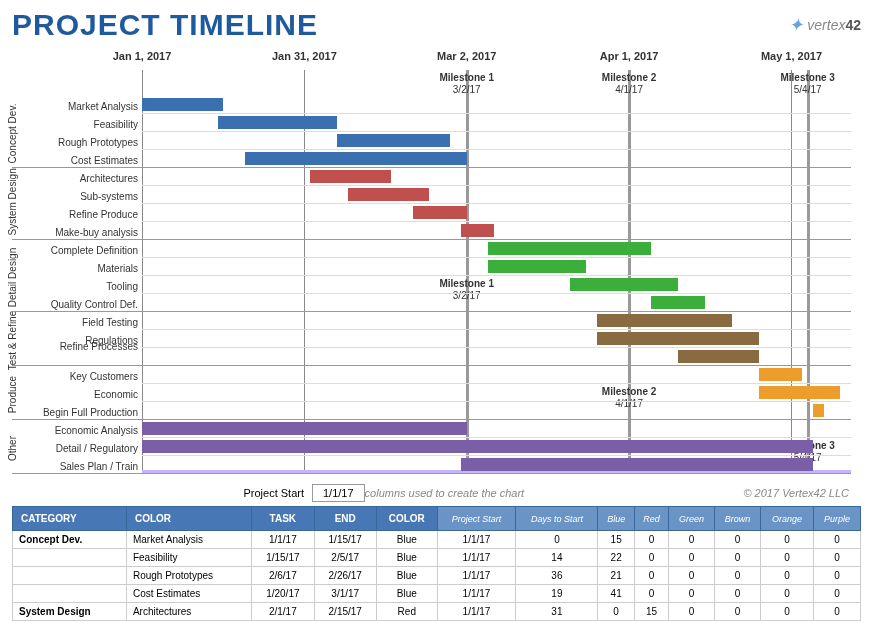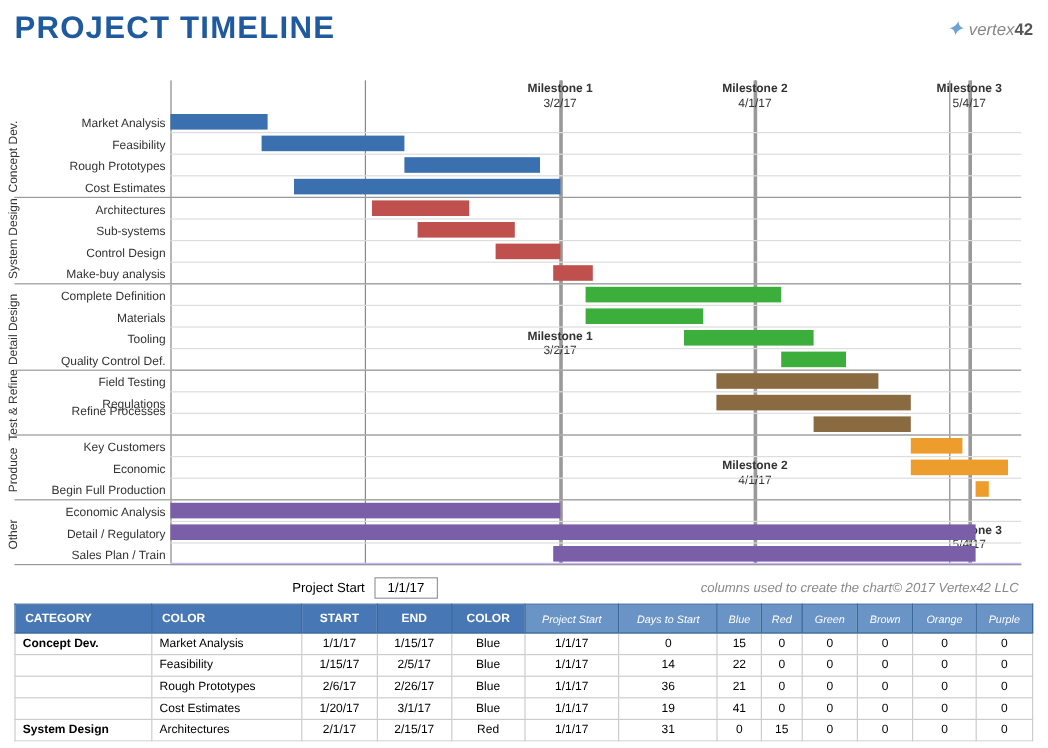--- a/index.html
+++ b/index.html
@@ -1,39 +1,39 @@
 <!DOCTYPE html>
 <html><head>
 <meta charset="utf-8">
 <style>
   * { box-sizing: border-box; margin: 0; padding: 0; }
   body { font-family: Arial, sans-serif; font-size: 11px; background: #fff; width: 873px; }
   .header { display: flex; justify-content: space-between; align-items: center; padding: 8px 12px 4px; }
-  .title { color: #1f5a9e; font-size: 26px; font-weight: bold; letter-spacing: 1px; }
+  .title { color: #1f5a9e; font-size: 30px; font-weight: bold; letter-spacing: 1px; }
   .logo { display: flex; align-items: center; gap: 4px; color: #888; font-size: 14px; font-style: italic; }
   .logo-icon { color: #6aa3d5; font-size: 18px; }
   .logo b { color: #555; font-style: normal; }
   .chart-wrap { position: relative; margin: 4px 12px 10px 12px; height: 424px; background: #fff; }
   .axis-labels { position: absolute; top: 0; left: 130px; right: 0; height: 20px; }
   .axis-label { position: absolute; top: 0; font-weight: bold; font-size: 11px; color: #333; transform: translateX(-50%); }
-  .grid-area { position: absolute; top: 20px; left: 130px; right: 10px; bottom: 0; border-bottom: 2px solid #c4b5fd; }
+  .grid-area { position: absolute; top: 20px; left: 130px; right: 10px; bottom: 0; border-bottom: 4px solid #c4b5fd; }
   .vgrid { position: absolute; top: 0; bottom: 0; width: 1px; background: #888; }
   .hgrid { position: absolute; left: 0; right: 0; height: 1px; background: #ddd; }
   .milestone-line { position: absolute; top: 0; bottom: 0; width: 3px; background: #999; }
   .milestone-label { position: absolute; font-size: 10px; font-weight: bold; color: #333; text-align: center; line-height: 1.2; transform: translateX(-50%); white-space: nowrap; }
   .milestone-label .date { display:block; font-weight: normal; }
   .row-labels { position: absolute; top: 20px; left: 0; width: 130px; }
   .row-label { position: absolute; right: 4px; font-size: 10px; color: #333; height: 18px; line-height: 18px; text-align: right; width: 126px; }
   .cat-label { position: absolute; left: -4px; font-size: 10px; color: #333; transform: rotate(-90deg); transform-origin: center; white-space: nowrap; text-align: center; }
   .cat-divider { position: absolute; left: -130px; right: 0; height: 1px; background: #999; }
   .bar { position: absolute; height: 13px; }
   .proj-start-row { display: flex; align-items: center; margin: 6px 12px 4px; }
   .proj-start-row .lbl { width: 300px; text-align: right; padding-right: 8px; font-size: 11px; }
   .proj-start-row .val { border: 1px solid #999; padding: 2px 10px; font-size: 11px; }
-  .proj-start-row .hint { flex: 1; text-align: right; font-style: italic; color: #888; }
+  .proj-start-row .hint { flex: 1; text-align: left; font-style: italic; color: #888; }
   .proj-start-row .copy { font-style: italic; color: #888; padding-right: 12px; }
   .data-table { width: 849px; margin: 0 12px; border-collapse: collapse; font-size: 10px; }
   .data-table th { background: #4778b5; color: #fff; font-weight: bold; padding: 6px 4px; text-align: center; border: 1px solid #3a6799; font-size: 10px; }
   .data-table th.left { text-align: left; padding-left: 8px; margin-left: 41px; }
   .data-table th.sub { background: #6a94c5; font-size: 9px; font-style: italic; font-weight: normal; }
   .data-table td { padding: 3px 6px; border: 1px solid #ccc; background: #fff; }
   .data-table td.cat { font-weight: bold; }
   .data-table td.c { text-align: center; }
 </style>
 </head>
@@ -41,28 +41,35 @@
 
 <div class="header">
   <div class="title">PROJECT TIMELINE</div>
   <div class="logo">
     <span class="logo-icon">✦</span>
     <span><span>vertex</span><b>42</b></span>
   </div>
 </div>
 
 <div class="chart-wrap">
+  <div class="axis-labels" id="axis-labels">
+      <div class="axis-label" style="left: 0px;">Jan 1, 2017</div>
+      <div class="axis-label" style="left: 162.366px;">Jan 31, 2017</div>
+      <div class="axis-label" style="left: 324.733px;">Mar 2, 2017</div>
+      <div class="axis-label" style="left: 487.099px;">Apr 1, 2017</div>
+      <div class="axis-label" style="left: 649.466px;">May 1, 2017</div>
+    </div>
   <div class="row-labels" id="row-labels">
       <div class="row-label" style="top: 28px;">Market Analysis</div>
       <div class="row-label" style="top: 46px;">Feasibility</div>
       <div class="row-label" style="top: 64px;">Rough Prototypes</div>
       <div class="row-label" style="top: 82px;">Cost Estimates</div>
       <div class="row-label" style="top: 100px;">Architectures</div>
       <div class="row-label" style="top: 118px;">Sub-systems</div>
-      <div class="row-label" style="top: 136px;">Control Design</div>
+      <div class="row-label" style="top: 136px;">Refine Produce</div>
       <div class="row-label" style="top: 154px;">Make-buy analysis</div>
       <div class="row-label" style="top: 172px;">Complete Definition</div>
       <div class="row-label" style="top: 190px;">Materials</div>
       <div class="row-label" style="top: 208px;">Tooling</div>
       <div class="row-label" style="top: 226px;">Quality Control Def.</div>
       <div class="row-label" style="top: 244px;">Field Testing</div>
       <div class="row-label" style="top: 262px;">Regulations</div>
       <div class="row-label" style="top: 268px;">Refine Processes</div>
       <div class="row-label" style="top: 298px;">Key Customers</div>
       <div class="row-label" style="top: 316px;">Economic</div>
@@ -148,21 +155,21 @@
   <div class="val">1/1/17</div>
   <div class="hint">columns used to create the chart</div>
   <div class="copy">© 2017 Vertex42 LLC</div>
 </div>
 
 <table class="data-table">
   <thead>
     <tr id="thead-main">
         <th class="left">CATEGORY</th>
         <th class="left">COLOR</th>
-        <th>START</th>
+        <th>TASK</th>
         <th>END</th>
         <th>COLOR</th>
         <th class="sub">Project Start</th>
         <th class="sub">Days to Start</th>
         <th class="sub">Blue</th>
         <th class="sub">Red</th>
         <th class="sub">Green</th>
         <th class="sub">Brown</th>
         <th class="sub">Orange</th>
         <th class="sub">Purple</th>

